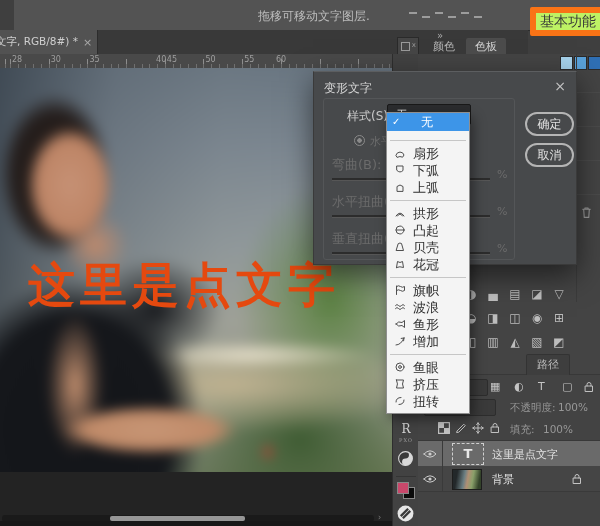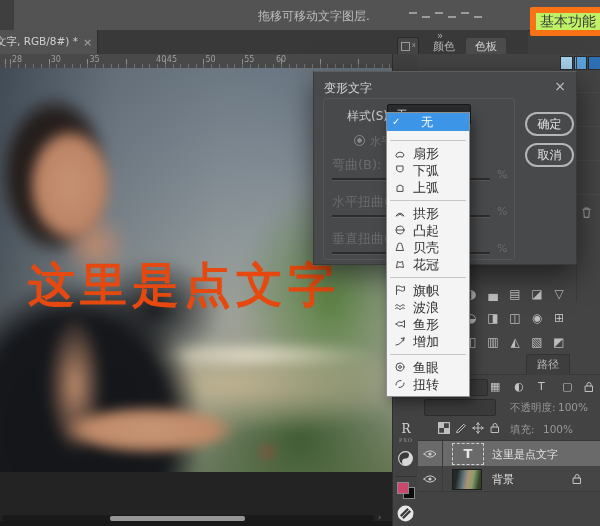--- a/index.html
+++ b/index.html
@@ -480,20 +480,28 @@
             <svg viewBox="0 0 12 12">
               <circle stroke="currentColor" fill="none" stroke-width="1" stroke-linecap="round" stroke-linejoin="round" cx="6" cy="6" r="4"></circle>
               <circle stroke="currentColor" fill="none" stroke-width="1" stroke-linecap="round" stroke-linejoin="round" cx="6" cy="6" r="1.4"></circle>
             </svg>
           </span>
           <span class="lbl">鱼眼</span>
         </div>
         <div class="menu-item">
           <span class="ic">
             <svg viewBox="0 0 12 12">
+              <path stroke="currentColor" fill="none" stroke-width="1" stroke-linecap="round" stroke-linejoin="round" d="M2.5 2h7q-2 4 0 8h-7q2-4 0-8z"></path>
+            </svg>
+          </span>
+          <span class="lbl">挤压</span>
+        </div>
+        <div class="menu-item">
+          <span class="ic">
+            <svg viewBox="0 0 12 12">
               <path stroke="currentColor" fill="none" stroke-width="1" stroke-linecap="round" stroke-linejoin="round" d="M2 7q0-4.5 5-4.5M10 5q0 4.5-5 4.5"></path>
             </svg>
           </span>
           <span class="lbl">扭转</span>
         </div>
       </div>
   </div>
 
 </div>
 

